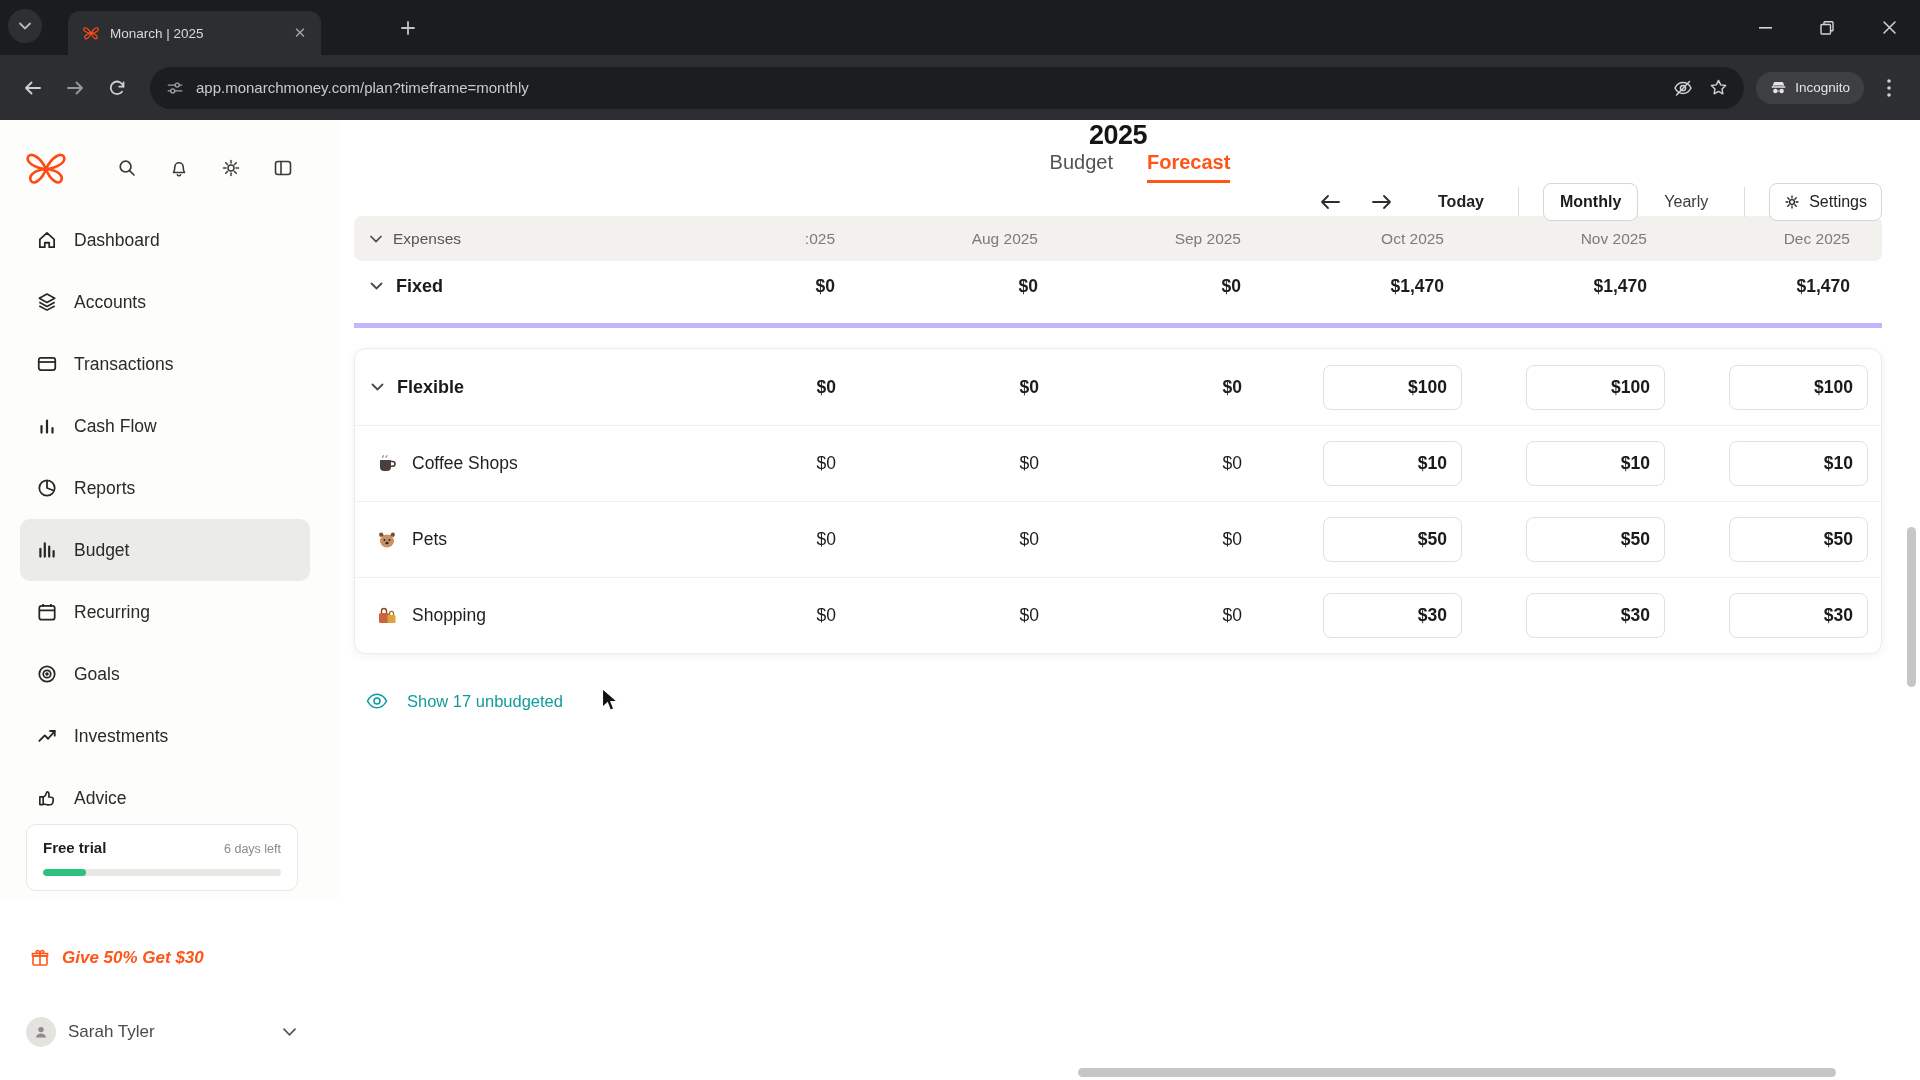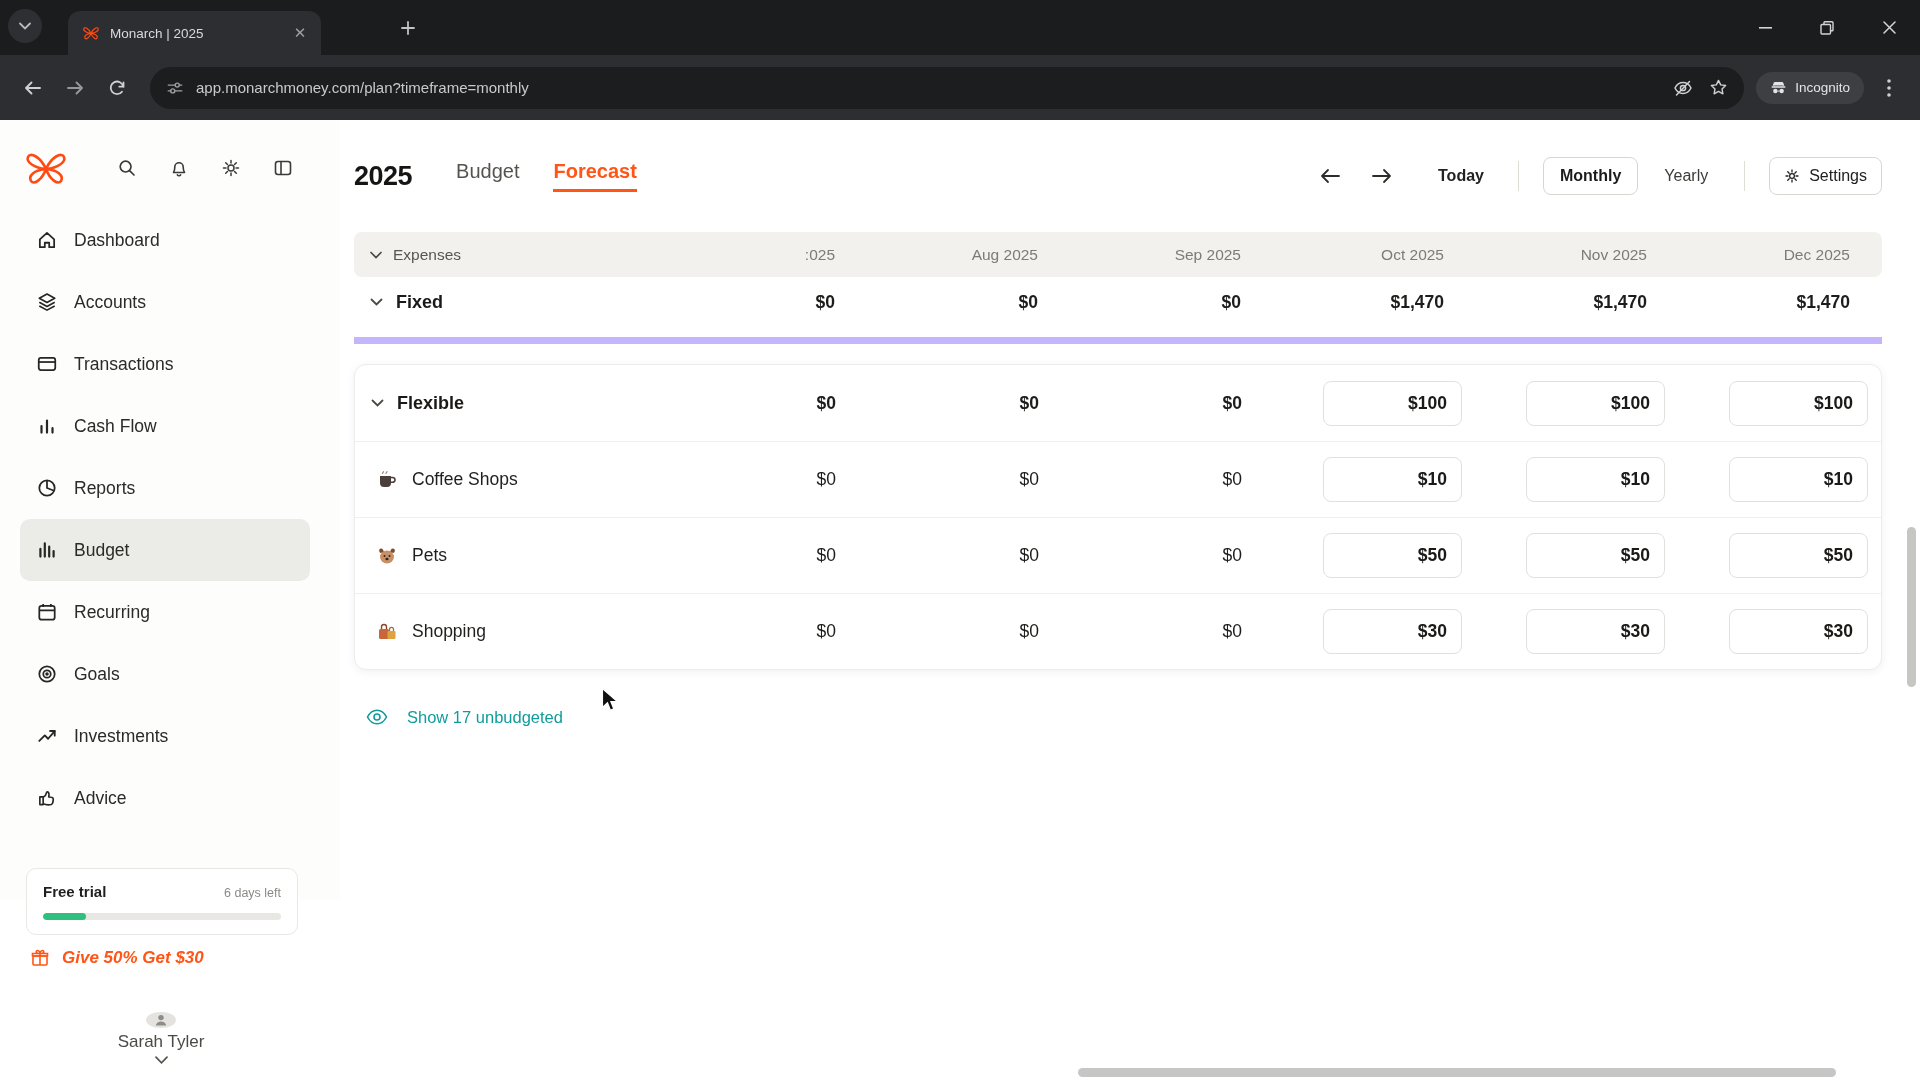--- a/index.html
+++ b/index.html
@@ -33,36 +33,36 @@
   .sidebar { position:absolute; left:0; top:0; width:340px; height:780px; background:#fdfdfb; }
   .sidebar-top { display:flex; align-items:center; height:40px; margin:28px 0 0 24px; }
   .sb-icons { display:flex; align-items:center; margin-left:48px; gap:30px; color:#3a3a37; }
   .sb-icon-btn { width:22px; height:22px; display:flex; align-items:center; justify-content:center; }
   .nav { margin-top:21px; padding:0 30px 0 20px; }
   .nav-item { display:flex; align-items:center; height:62px; padding-left:16px; border-radius:10px; gap:16px; color:#2a2a27; }
   .nav-item.active { background:#ebebe8; }
   .nav-item .label { font-size:17.5px; font-weight:500; }
   .nav-item svg { color:#262623; }
 
-  .trial-card { position:absolute; left:26px; right:42px; top:748px; border:1px solid #e9e8e4; border-radius:10px; background:#fff; padding:14px 16px; }
+  .trial-card { position:absolute; left:26px; right:42px; top:704px; border:1px solid #e9e8e4; border-radius:10px; background:#fff; padding:14px 16px; }
   .trial-row { display:flex; justify-content:space-between; align-items:baseline; }
   .trial-title { font-size:15px; font-weight:700; color:#1f1f1d; }
   .trial-remaining { font-size:12.5px; color:#8a8a85; }
   .trial-track { margin-top:13px; height:7px; border-radius:4px; background:#e8e7e3; overflow:hidden; }
   .trial-fill { height:100%; border-radius:4px; background:#2fbf7f; }
 
   .referral { position:absolute; left:30px; top:828px; display:flex; align-items:center; gap:12px; color:#ff5517; font-size:17px; font-weight:600;font-style:italic; }
-  .user-row { position:absolute; left:26px; right:44px; top:892px; height:40px; display:flex; align-items:center; gap:4px;flex-direction:column; }
+  .user-row { position:absolute; left:26px; right:44px; top:892px; height:40px; display:flex; align-items:center; gap:12px; }
   .avatar { width:30px; height:30px; border-radius:50%; background:#e4e3e0; display:flex; align-items:center; justify-content:center; color:#8d8d88; }
   .user-name { flex:1; font-size:17px; color:#4a4a46; }
   .user-chevron { color:#55554f; }
 
   
   .main { position:absolute; left:340px; top:0; right:0; height:960px; }
-  .main-header { height:112px; display:flex; align-items:center; padding:0 38px 0 14px; }
+  .main-header { height:96px; display:flex; align-items:center; padding:0 38px 0 14px;flex-direction:column; }
   .year { font-size:27px; font-weight:800; letter-spacing:-0.5px; color:#161513; }
   .view-tabs { display:flex; align-items:center; margin-left:44px; gap:34px; }
   .view-tab { font-size:20px; font-weight:500; color:#55534e; padding-bottom:6px; border-bottom:3px solid transparent; }
   .view-tab.active { color:#ff5517; font-weight:700; border-bottom-color:#ff5517; }
   .controls { display:flex; align-items:center; margin-left:auto; }
   .arrow-btn { width:36px; height:36px; display:flex; align-items:center; justify-content:center; color:#2e2d2a; }
   .arrow-btn + .arrow-btn { margin-left:16px; }
   .today-btn { margin-left:28px; font-size:16px; font-weight:600; color:#232220; padding:8px 10px; }
   .vdivider { width:1px; height:30px; background:#dddcd7; margin:0 24px; }
   .tf-pill { border:1.5px solid #d7d6d1; border-radius:8px; padding:9px 16px; font-size:16px; font-weight:600; color:#1c1b19; background:#fff; }
@@ -70,21 +70,21 @@
   .settings-btn { border:1.5px solid #d7d6d1; border-radius:8px; padding:9px 14px; display:flex; align-items:center; gap:9px; font-size:16px; font-weight:500; color:#232220; background:#fff; }
 
   
   .table { margin:0 38px 0 14px; width:1528px; }
   .grid-cols { display:grid; grid-template-columns:310px repeat(6, 203px); align-items:center; }
   .thead { height:45px; background:#f2f1ed; border-radius:8px; }
   .th-label { display:flex; align-items:center; gap:11px; padding-left:16px; font-size:15.5px; font-weight:500; color:#575650; }
   .th-col { text-align:right; padding-right:32px; font-size:15.5px; color:#7c7b75; }
   .chev { color:#4a4a45; }
 
-  .fixed-clip { margin-top:14px; height:53px; overflow:hidden; border-bottom:7px solid #c4b5fd; }
+  .fixed-clip { margin-top:14px; height:53px; overflow:hidden; border-bottom:5px solid #c4b5fd; }
   .fixed-inner { height:70px; margin-top:-24px; }
   .row-label-group { display:flex; align-items:center; gap:13px; padding-left:16px; font-size:18px; font-weight:700; color:#1b1a18; }
   .cell-plain { text-align:right; padding-right:32px; font-size:17.5px; color:#1e1d1b; }
   .cell-plain.bold { font-weight:700; }
   .cell-input { justify-self:end; margin-right:15px; }
   .amount-input { width:139px; height:45px; border:1px solid #e1e0dc; border-radius:8px; background:#fff; text-align:right; padding:0 14px; font-size:17.5px; font-weight:600; color:#1b1a18; font-family:"Liberation Sans", sans-serif; outline:none; }
 
   .group-card { margin-top:20px; border:1px solid #ececE9; border-radius:12px; background:#fff; box-shadow:0 2px 10px rgba(25,25,20,0.06); overflow:hidden; }
   .g-row { height:76px; }
   .g-row + .g-row { border-top:1px solid #f0efec; }

